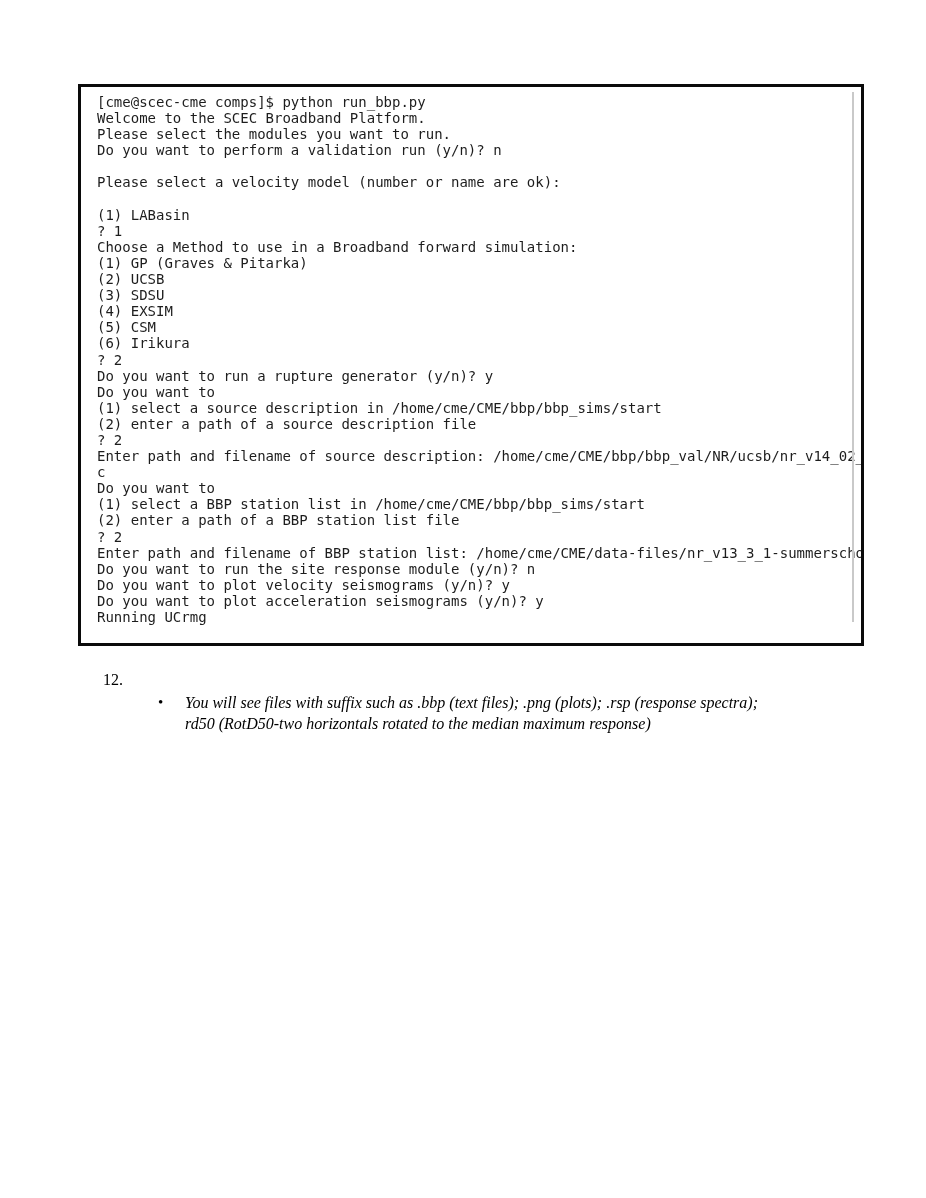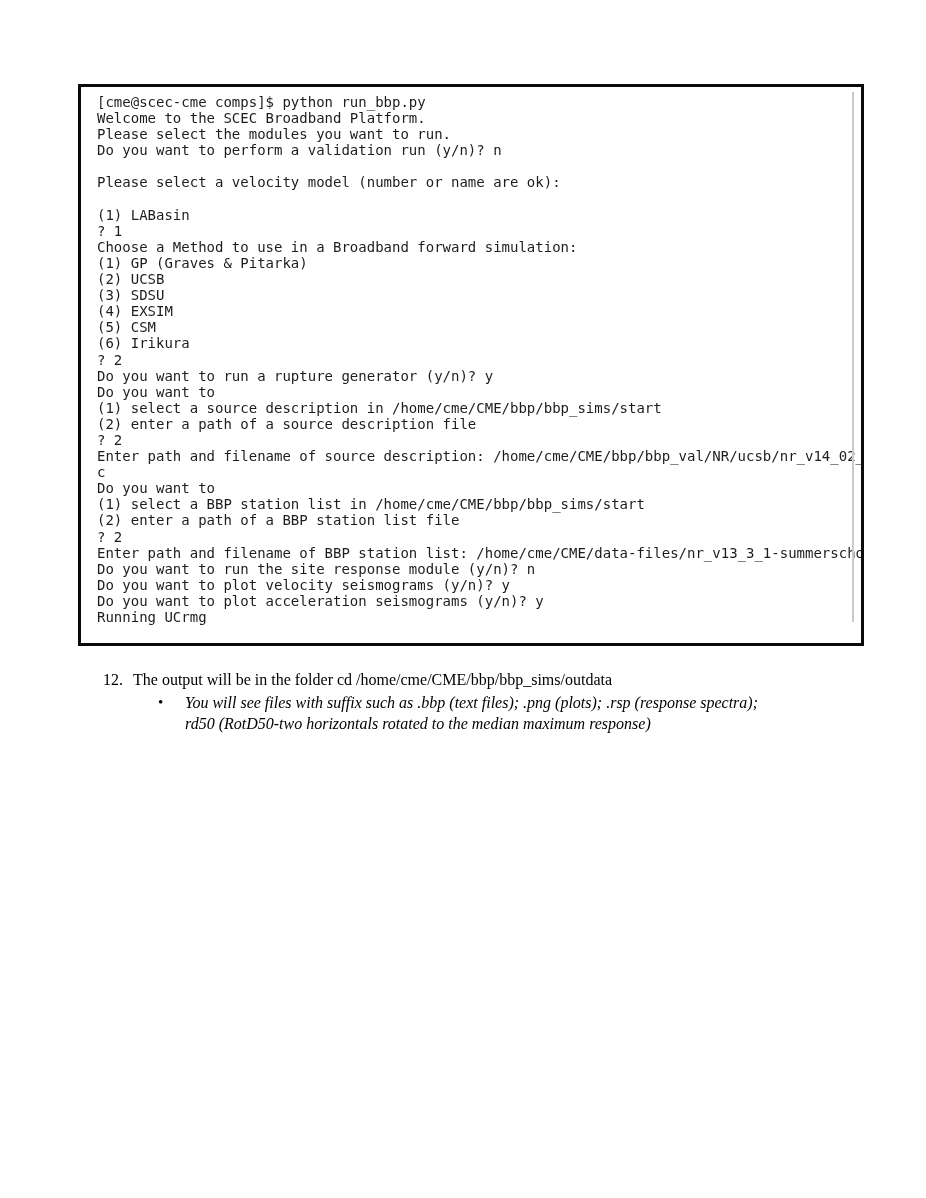--- a/index.html
+++ b/index.html
@@ -49,20 +49,21 @@
     left: 103px;
     top: 669px;
     width: 770px;
     font-family: "Liberation Serif", serif;
     font-size: 16px;
     line-height: 21px;
     color: #000000;
   }
   .list-item {
     display: flex;
+    gap: 18px;
   }
   .item-number {
     width: 30px;
     flex: 0 0 30px;
   }
   .bullet-row {
     display: flex;
     margin-left: 55px;
     margin-top: 2px;
   }
@@ -115,21 +116,20 @@
 Do you want to run the site response module (y/n)? n
 Do you want to plot velocity seismograms (y/n)? y
 Do you want to plot acceleration seismograms (y/n)? y
 Running UCrmg</pre>
     <div class="terminal-scrollbar"></div>
   </div>
 
   <div class="notes">
     <div class="list-item">
       <span class="item-number">12.</span>
-      <span class="item-text">The output will be in the folder cd /home/cme/CME/bbp/bbp_sims/outdata</span>
     </div>
     <div class="bullet-row">
       <span class="bullet-glyph">•</span>
       <span class="bullet-text">You will see files with suffix such as .bbp (text files); .png (plots); .rsp (response spectra);
 rd50 (RotD50-two horizontals rotated to the median maximum response)</span>
     </div>
   </div>
 
 </div>
 

